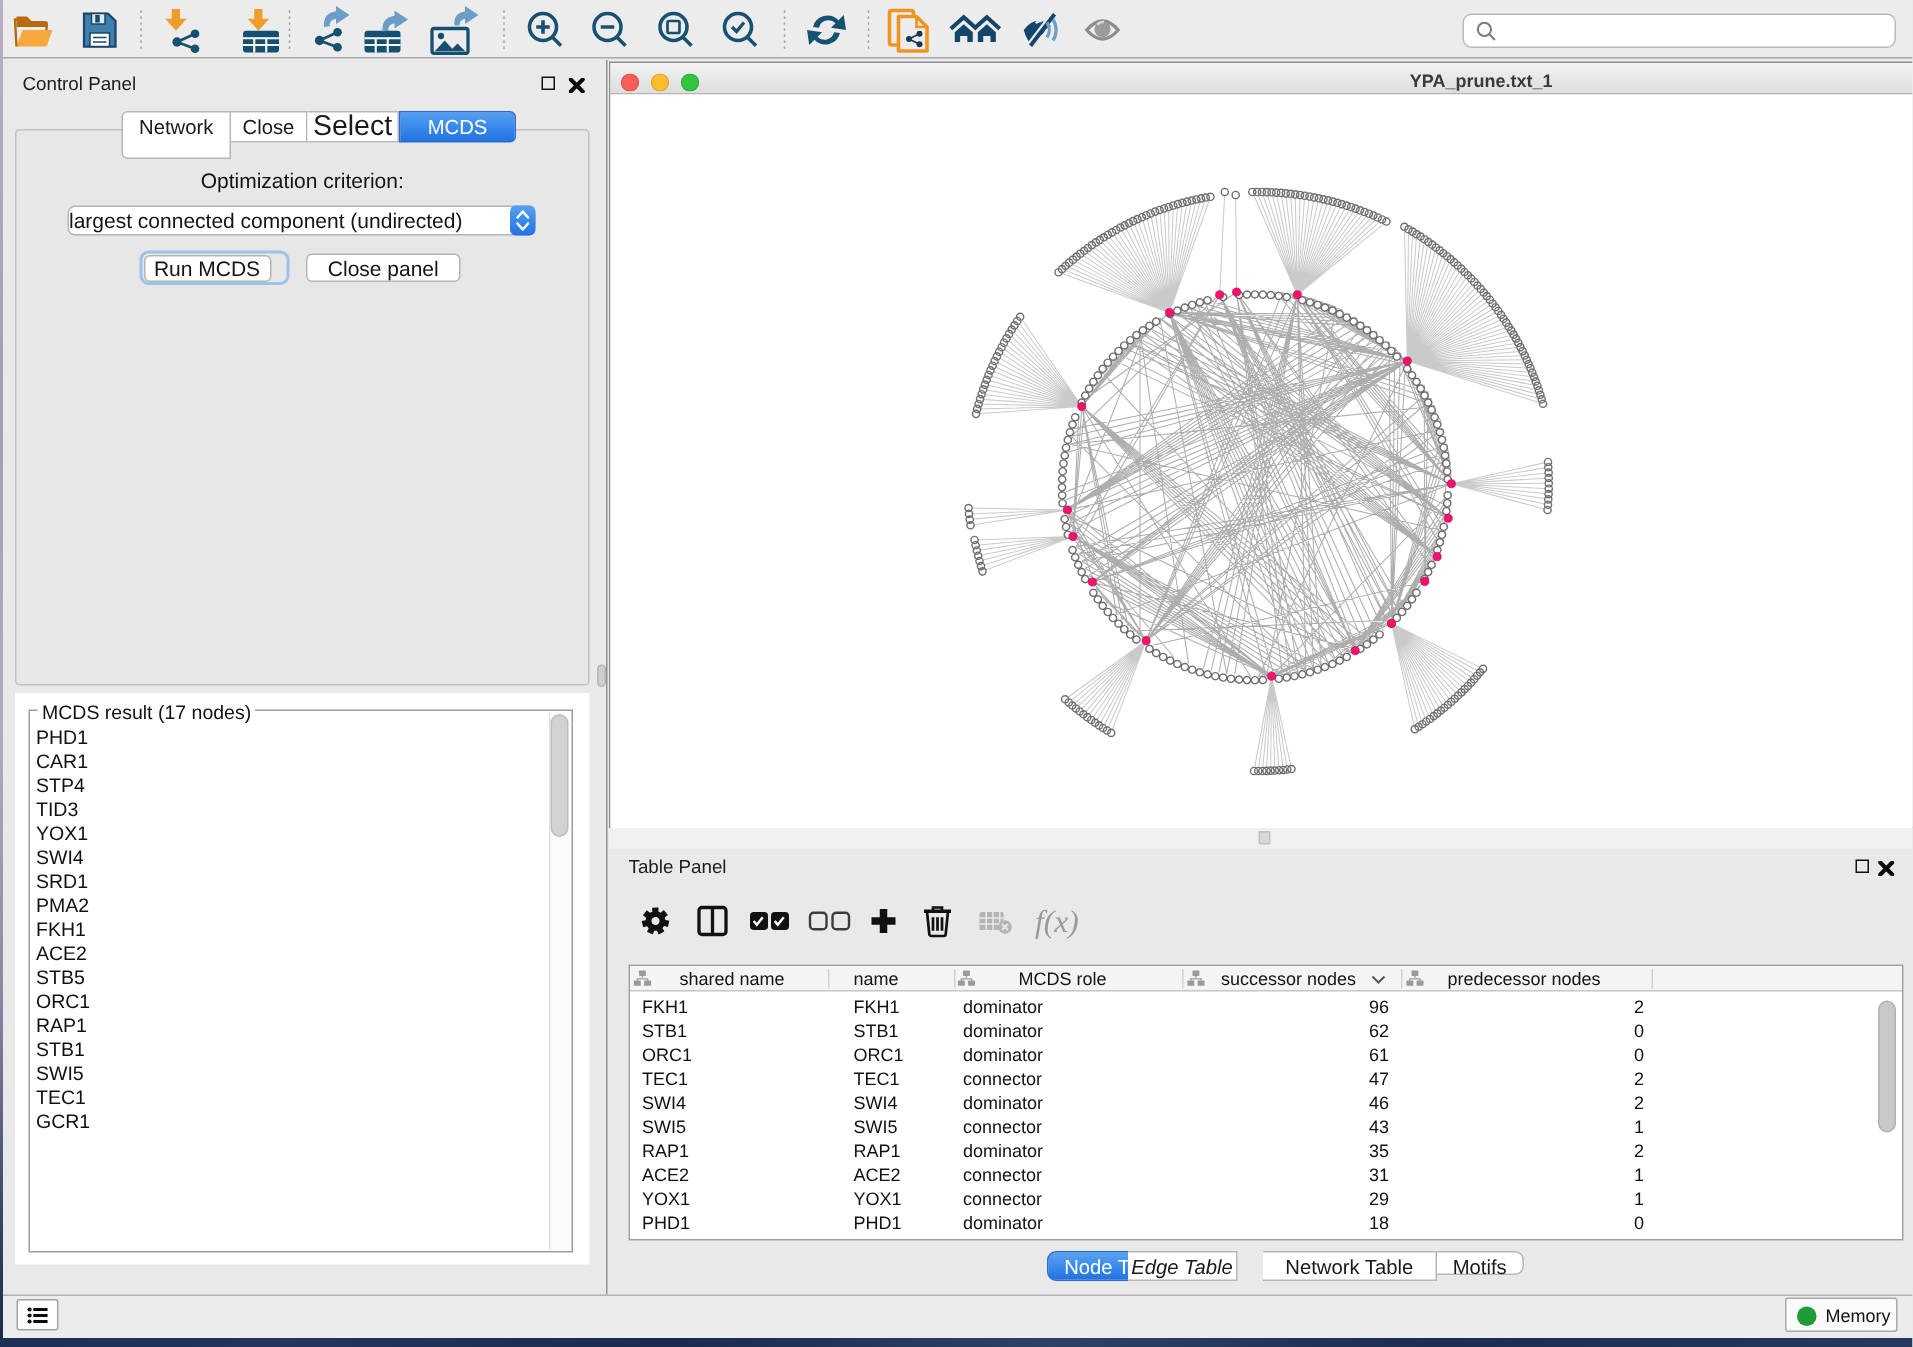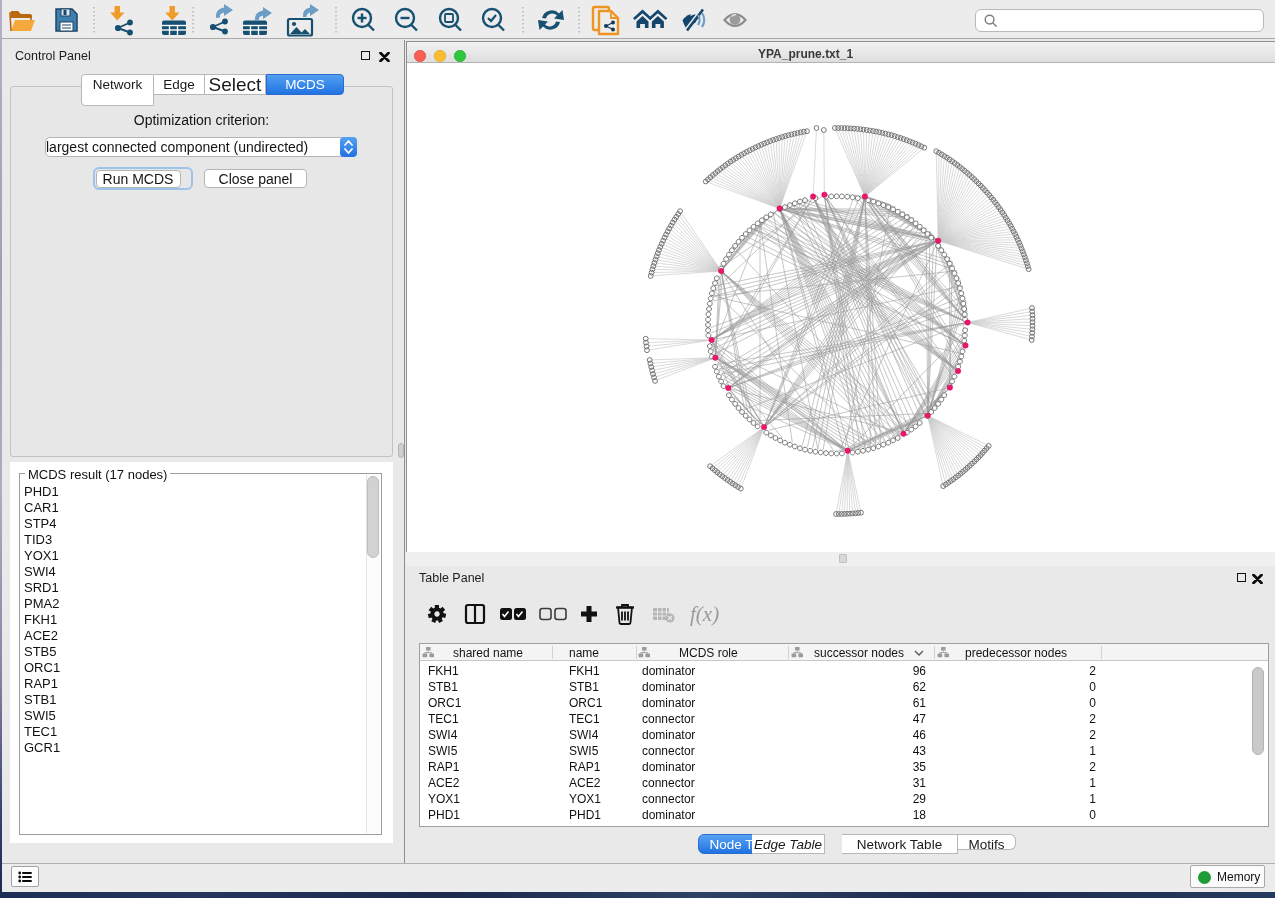--- a/index.html
+++ b/index.html
@@ -161,21 +161,21 @@
 <div class="abs" style="left:2px;top:40px;width:403px;height:823px;background:#e9e9e9;border-right:1px solid #8f8f8f;"></div>
 <div class="abs" style="left:15px;top:49px;font-size:12.5px;color:#1c1c1c;">Control Panel</div>
 <div class="abs" style="left:361px;top:51px;width:9px;height:9px;border:1.6px solid #111;"></div>
 <svg class="abs" style="left:379px;top:52px;" width="11" height="10" viewBox="0 0 11 10">
     <path d="M1.5 1 L9.5 9 M9.5 1 L1.5 9" stroke="#0a0a0a" stroke-width="2.7" stroke-linecap="round"></path>
   </svg>
 
 <div class="abs" style="left:10px;top:86px;width:383px;height:371px;background:#e7e7e7;border:1px solid #c2c2c2;border-radius:3px;"></div>
 
 <div class="abs" style="left:81px;top:74px;width:73px;height:32px;background:#fff;border:1px solid #b7b7b7;border-radius:4px 0 0 4px;font-size:13.5px;color:#1a1a1a;text-align:center;line-height:20px;">Network</div>
-<div class="abs" style="left:154px;top:74px;width:51px;height:21px;background:#fff;border:1px solid #b7b7b7;border-left:none;font-size:13.5px;color:#1a1a1a;text-align:center;line-height:20px;">Edge</div>
+<div class="abs" style="left:154px;top:74px;width:51px;height:21px;background:#fff;border:1px solid #b7b7b7;border-left:none;font-size:13.5px;color:#1a1a1a;text-align:center;line-height:20px;">Close</div>
 <div class="abs" style="left:205px;top:74px;width:61px;height:21px;background:#fff;border:1px solid #b7b7b7;border-left:none;font-size:19px;color:#1a1a1a;text-align:center;line-height:20px;">Select</div>
 <div class="abs" style="left:266px;top:74px;width:78px;height:21px;background:linear-gradient(180deg,#53a0f2,#2173e2);border:1px solid #2a6cd0;border-radius:0 4px 4px 0;font-size:13.5px;color:#fff;text-align:center;line-height:20px;">MCDS</div>
 
 <div class="abs" style="left:10px;top:112px;width:383px;text-align:center;font-size:14px;color:#141414;">Optimization criterion:</div>
 <div class="abs" style="left:45px;top:137px;width:312px;height:20px;background:#fff;border:1px solid #b5b5b5;border-radius:5px;font-size:14px;color:#141414;line-height:19px;">largest connected component (undirected)</div>
 <div class="abs" style="left:340px;top:137px;width:17px;height:20px;background:linear-gradient(180deg,#55a1f3,#2172e2);border-radius:4px;">
   <svg width="17" height="20" viewBox="0 0 17 20">
       <path d="M5 8 l3.5 -4 l3.5 4 M5 12 l3.5 4 l3.5 -4" fill="none" stroke="#fff" stroke-width="1.7" stroke-linejoin="round" stroke-linecap="round"></path>
     </svg>
 </div>
@@ -192,21 +192,21 @@
 
 <div class="abs" style="left:398px;top:443px;width:6px;height:15px;background:#cfcfcf;border:1px solid #b5b5b5;border-radius:3px;"></div>
 
 <div class="abs" style="left:406px;top:41px;width:869px;height:511px;background:#fff;border:1px solid #8f8f8f;border-right:none;"></div>
 <div class="abs" style="left:407px;top:42px;width:868px;height:21px;background:linear-gradient(180deg,#f2f2f2,#dedede);border-bottom:1px solid #b3b3b3;"></div>
 <div class="abs" style="left:414px;top:48px;"><svg width="56" height="12" viewBox="0 0 56 12">
 <circle cx="6" cy="6" r="5.7" fill="#f75f58" stroke="#df4840" stroke-width="0.7"></circle>
 <circle cx="26" cy="6" r="5.7" fill="#fbbd2f" stroke="#dfa023" stroke-width="0.7"></circle>
 <circle cx="46" cy="6" r="5.7" fill="#30c740" stroke="#27a532" stroke-width="0.7"></circle>
 </svg></div>
-<div class="abs" style="left:758px;top:47px;width:300px;text-align:left;font-size:12px;font-weight:bold;color:#3a3a3a;">YPA_prune.txt_1</div>
+<div class="abs" style="left:735px;top:47px;width:300px;text-align:right;font-size:12px;font-weight:bold;color:#3a3a3a;">YPA_prune.txt_1</div>
 
 <div class="abs" style="left:407px;top:63px;width:868px;height:489px;background:#fff;overflow:hidden;">
 <svg width="868" height="489" viewBox="407 63 868 489">
 <path stroke="#cacaca" stroke-width="0.7" fill="none" d="M779.6 208.4L807.0 131.2M779.6 208.4L803.8 131.7M779.6 208.4L800.7 132.3M779.6 208.4L797.6 133.0M779.6 208.4L794.5 133.7M779.6 208.4L791.4 134.4M779.6 208.4L788.3 135.2M779.6 208.4L785.2 136.1M779.6 208.4L782.2 137.0M779.6 208.4L779.1 138.0M779.6 208.4L776.1 139.0M779.6 208.4L773.1 140.0M779.6 208.4L770.1 141.1M779.6 208.4L767.1 142.3M779.6 208.4L764.2 143.5M779.6 208.4L761.3 144.8M779.6 208.4L758.3 146.1M779.6 208.4L755.5 147.4M779.6 208.4L752.6 148.8M779.6 208.4L749.7 150.3M779.6 208.4L746.9 151.7M779.6 208.4L744.1 153.3M779.6 208.4L741.4 154.9M779.6 208.4L738.6 156.5M779.6 208.4L735.9 158.2M779.6 208.4L733.2 159.9M779.6 208.4L730.6 161.6M779.6 208.4L727.9 163.4M779.6 208.4L725.3 165.3M779.6 208.4L722.8 167.2M779.6 208.4L720.2 169.1M779.6 208.4L717.7 171.1M779.6 208.4L715.3 173.1M779.6 208.4L712.8 175.1M779.6 208.4L710.4 177.2M779.6 208.4L708.0 179.4M779.6 208.4L705.7 181.5M813.1 196.5L816.5 128.0M824.4 194.7L823.8 130.0M864.9 196.5L924.3 147.7M864.9 196.5L921.4 146.3M864.9 196.5L918.5 145.0M864.9 196.5L915.6 143.7M864.9 196.5L912.6 142.5M864.9 196.5L909.7 141.3M864.9 196.5L906.7 140.2M864.9 196.5L903.7 139.1M864.9 196.5L900.7 138.0M864.9 196.5L897.7 137.1M864.9 196.5L894.6 136.1M864.9 196.5L891.6 135.2M864.9 196.5L888.5 134.4M864.9 196.5L885.4 133.6M864.9 196.5L882.3 132.9M864.9 196.5L879.2 132.2M864.9 196.5L876.1 131.6M864.9 196.5L873.0 131.0M864.9 196.5L869.8 130.5M864.9 196.5L866.7 130.0M864.9 196.5L863.5 129.6M864.9 196.5L860.4 129.2M864.9 196.5L857.2 128.9M864.9 196.5L854.0 128.6M864.9 196.5L850.8 128.4M864.9 196.5L847.7 128.2M864.9 196.5L844.5 128.1M864.9 196.5L841.3 128.0M864.9 196.5L838.1 128.0M864.9 196.5L834.9 128.0M938.2 240.7L1028.7 269.2M938.2 240.7L1027.8 266.2M938.2 240.7L1026.9 263.2M938.2 240.7L1025.9 260.2M938.2 240.7L1024.9 257.2M938.2 240.7L1023.8 254.3M938.2 240.7L1022.7 251.3M938.2 240.7L1021.5 248.4M938.2 240.7L1020.3 245.5M938.2 240.7L1019.1 242.7M938.2 240.7L1017.8 239.8M938.2 240.7L1016.5 237.0M938.2 240.7L1015.1 234.1M938.2 240.7L1013.6 231.4M938.2 240.7L1012.2 228.6M938.2 240.7L1010.7 225.8M938.2 240.7L1009.1 223.1M938.2 240.7L1007.5 220.4M938.2 240.7L1005.8 217.8M938.2 240.7L1004.2 215.1M938.2 240.7L1002.4 212.5M938.2 240.7L1000.7 209.9M938.2 240.7L998.8 207.3M938.2 240.7L997.0 204.8M938.2 240.7L995.1 202.3M938.2 240.7L993.2 199.8M938.2 240.7L991.2 197.4M938.2 240.7L989.2 195.0M938.2 240.7L987.1 192.6M938.2 240.7L985.0 190.3M938.2 240.7L982.9 188.0M938.2 240.7L980.8 185.7M938.2 240.7L978.6 183.5M938.2 240.7L976.3 181.3M938.2 240.7L974.1 179.1M938.2 240.7L971.8 177.0M938.2 240.7L969.4 174.9M938.2 240.7L967.1 172.8M938.2 240.7L964.7 170.8M938.2 240.7L962.2 168.8M938.2 240.7L959.8 166.9M938.2 240.7L957.3 165.0M938.2 240.7L954.8 163.1M938.2 240.7L952.2 161.3M938.2 240.7L949.6 159.5M938.2 240.7L947.0 157.7M938.2 240.7L944.4 156.1M938.2 240.7L941.7 154.4M938.2 240.7L939.0 152.8M938.2 240.7L936.3 151.2M967.6 322.5L1031.7 340.0M967.6 322.5L1032.0 336.5M967.6 322.5L1032.2 332.9M967.6 322.5L1032.4 329.4M967.6 322.5L1032.5 325.8M967.6 322.5L1032.5 322.2M967.6 322.5L1032.5 318.7M967.6 322.5L1032.4 315.1M967.6 322.5L1032.2 311.5M967.6 322.5L1032.0 308.0M927.7 415.6L943.2 486.1M927.7 415.6L945.8 484.5M927.7 415.6L948.3 482.8M927.7 415.6L950.8 481.0M927.7 415.6L953.3 479.3M927.7 415.6L955.8 477.4M927.7 415.6L958.2 475.6M927.7 415.6L960.6 473.7M927.7 415.6L962.9 471.8M927.7 415.6L965.3 469.8M927.7 415.6L967.5 467.8M927.7 415.6L969.8 465.8M927.7 415.6L972.0 463.7M927.7 415.6L974.3 461.6M927.7 415.6L976.4 459.4M927.7 415.6L978.6 457.3M927.7 415.6L980.7 455.1M927.7 415.6L982.7 452.8M927.7 415.6L984.7 450.5M927.7 415.6L986.7 448.2M927.7 415.6L988.7 445.9M847.7 450.8L836.0 514.0M847.7 450.8L838.8 514.0M847.7 450.8L841.6 514.0M847.7 450.8L844.3 513.9M847.7 450.8L847.1 513.8M847.7 450.8L849.9 513.7M847.7 450.8L852.7 513.5M847.7 450.8L855.5 513.3M847.7 450.8L858.2 513.0M847.7 450.8L861.0 512.7M764.1 427.1L710.1 466.2M764.1 427.1L712.5 468.3M764.1 427.1L714.9 470.3M764.1 427.1L717.3 472.3M764.1 427.1L719.8 474.3M764.1 427.1L722.3 476.2M764.1 427.1L724.9 478.1M764.1 427.1L727.5 480.0M764.1 427.1L730.1 481.8M764.1 427.1L732.7 483.6M764.1 427.1L735.3 485.3M764.1 427.1L738.0 487.0M764.1 427.1L740.8 488.6M711.6 340.0L645.7 338.7M711.6 340.0L646.0 342.6M711.6 340.0L646.5 346.4M711.6 340.0L647.0 350.2M715.3 357.7L649.7 360.0M715.3 357.7L650.4 363.5M715.3 357.7L651.2 367.0M715.3 357.7L652.1 370.5M715.3 357.7L653.0 374.0M715.3 357.7L654.0 377.4M715.3 357.7L655.0 380.9M721.2 271.0L680.1 211.2M721.2 271.0L678.2 214.0M721.2 271.0L676.3 216.9M721.2 271.0L674.5 219.7M721.2 271.0L672.7 222.6M721.2 271.0L671.0 225.6M721.2 271.0L669.3 228.5M721.2 271.0L667.7 231.5M721.2 271.0L666.1 234.5M721.2 271.0L664.6 237.6M721.2 271.0L663.1 240.7M721.2 271.0L661.7 243.8M721.2 271.0L660.3 246.9M721.2 271.0L659.0 250.0M721.2 271.0L657.8 253.2M721.2 271.0L656.6 256.4M721.2 271.0L655.5 259.6M721.2 271.0L654.4 262.8M721.2 271.0L653.4 266.1M721.2 271.0L652.4 269.3M721.2 271.0L651.5 272.6M721.2 271.0L650.7 275.9"></path>
       <path stroke="#9a9a9a" stroke-opacity="0.8" stroke-width="0.7" fill="none" d="M779.6 208.4L956.8 270.8M779.6 208.4L954.5 266.0M779.6 208.4L952.1 261.3M779.6 208.4L940.5 243.5M779.6 208.4L937.1 239.4M779.6 208.4L933.6 235.4M779.6 208.4L913.7 217.8M779.6 208.4L909.3 214.8M779.6 208.4L904.8 212.0M779.6 208.4L900.2 209.4M779.6 208.4L734.3 247.8M779.6 208.4L731.3 252.2M779.6 208.4L844.3 451.0M779.6 208.4L849.6 450.7M779.6 208.4L865.4 448.4M779.6 208.4L870.6 447.2M779.6 208.4L875.7 445.8M779.6 208.4L880.8 444.1M779.6 208.4L885.7 442.3M779.6 208.4L890.7 440.3M779.6 208.4L895.5 438.0M779.6 208.4L900.2 435.6M779.6 208.4L904.8 433.0M813.1 196.5L715.7 359.2M813.1 196.5L717.4 364.3M813.1 196.5L904.8 433.0M813.1 196.5L909.3 430.2M813.1 196.5L913.7 427.2M813.1 196.5L918.0 424.0M813.1 196.5L926.1 417.1M813.1 196.5L929.9 413.4M813.1 196.5L933.6 409.6M813.1 196.5L937.1 405.6M824.4 194.7L723.5 266.0M824.4 194.7L854.9 450.1M824.4 194.7L860.2 449.3M824.4 194.7L865.4 448.4M824.4 194.7L922.1 420.6M824.4 194.7L926.1 417.1M824.4 194.7L929.9 413.4M824.4 194.7L933.6 409.6M824.4 194.7L954.5 379.0M824.4 194.7L956.8 374.2M864.9 196.5L967.6 322.5M864.9 196.5L967.5 317.2M864.9 196.5L967.2 311.9M864.9 196.5L937.1 239.4M864.9 196.5L933.6 235.4M864.9 196.5L895.5 207.0M864.9 196.5L890.7 204.7M864.9 196.5L802.3 445.8M864.9 196.5L807.4 447.2M864.9 196.5L812.6 448.4M864.9 196.5L817.8 449.3M864.9 196.5L823.1 450.1M864.9 196.5L870.6 447.2M864.9 196.5L875.7 445.8M864.9 196.5L880.8 444.1M864.9 196.5L960.6 364.3M864.9 196.5L962.3 359.2M864.9 196.5L963.7 354.1M938.2 240.7L967.6 322.5M938.2 240.7L967.5 317.2M938.2 240.7L967.2 311.9M938.2 240.7L966.6 306.6M938.2 240.7L965.8 301.3M938.2 240.7L885.7 202.7M938.2 240.7L880.8 200.9M938.2 240.7L875.7 199.2M938.2 240.7L870.6 197.8M938.2 240.7L865.4 196.6M938.2 240.7L860.2 195.7M938.2 240.7L854.9 194.9M938.2 240.7L802.3 199.2M938.2 240.7L797.2 200.9M938.2 240.7L792.3 202.7M938.2 240.7L787.3 204.7M938.2 240.7L782.5 207.0M938.2 240.7L777.8 209.4M938.2 240.7L715.7 285.8M938.2 240.7L714.3 290.9M938.2 240.7L713.1 296.1M938.2 240.7L712.2 301.3M938.2 240.7L710.5 327.8M938.2 240.7L710.8 333.1M938.2 240.7L711.4 338.4M938.2 240.7L712.2 343.7M938.2 240.7L713.1 348.9M938.2 240.7L714.3 354.1M938.2 240.7L719.2 369.2M938.2 240.7L721.2 374.2M938.2 240.7L723.5 379.0M938.2 240.7L725.9 383.7M938.2 240.7L728.5 388.3M938.2 240.7L839.0 451.1M967.6 322.5L933.6 235.4M967.6 322.5L929.9 231.6M967.6 322.5L870.6 197.8M967.6 322.5L865.4 196.6M967.6 322.5L860.2 195.7M967.6 322.5L854.9 194.9M967.6 322.5L849.6 194.3M967.6 322.5L764.3 217.8M967.6 322.5L760.0 221.0M967.6 322.5L755.9 224.4M967.6 322.5L751.9 227.9M967.6 322.5L748.1 231.6M967.6 322.5L717.4 364.3M967.6 322.5L719.2 369.2M967.6 322.5L721.2 374.2M967.6 322.5L744.4 409.6M965.5 345.5L797.2 200.9M965.5 345.5L792.3 202.7M965.5 345.5L787.3 204.7M965.5 345.5L782.5 207.0M965.5 345.5L777.8 209.4M965.5 345.5L773.2 212.0M965.5 345.5L744.4 235.4M965.5 345.5L740.9 239.4M958.1 371.1L787.3 204.7M958.1 371.1L777.8 209.4M958.1 371.1L773.2 212.0M958.1 371.1L768.7 214.8M958.1 371.1L764.3 217.8M958.1 371.1L760.0 221.0M958.1 371.1L755.9 224.4M958.1 371.1L751.9 227.9M949.9 387.6L952.1 261.3M949.9 387.6L949.5 256.7M949.9 387.6L768.7 430.2M949.9 387.6L885.7 442.3M949.9 387.6L890.7 440.3M949.9 387.6L895.5 438.0M949.9 387.6L900.2 435.6M949.9 387.6L904.8 433.0M927.7 415.6L965.8 301.3M927.7 415.6L964.9 296.1M927.7 415.6L963.7 290.9M927.7 415.6L962.3 285.8M927.7 415.6L937.1 239.4M927.7 415.6L933.6 235.4M927.7 415.6L929.9 231.6M927.7 415.6L926.1 227.9M927.7 415.6L839.0 451.1M927.7 415.6L844.3 451.0M927.7 415.6L849.6 450.7M927.7 415.6L854.9 450.1M927.7 415.6L958.8 369.2M927.7 415.6L960.6 364.3M927.7 415.6L962.3 359.2M927.7 415.6L963.7 354.1M927.7 415.6L964.9 348.9M927.7 415.6L965.8 343.7M903.5 433.8L802.3 199.2M903.5 433.8L797.2 200.9M903.5 433.8L792.3 202.7M903.5 433.8L963.7 354.1M903.5 433.8L964.9 348.9M903.5 433.8L965.8 343.7M903.5 433.8L966.6 338.4M903.5 433.8L967.2 333.1M903.5 433.8L967.5 327.8M847.7 450.8L711.4 338.4M847.7 450.8L712.2 343.7M847.7 450.8L713.1 348.9M847.7 450.8L717.4 364.3M847.7 450.8L719.2 369.2M847.7 450.8L721.2 374.2M847.7 450.8L723.5 379.0M847.7 450.8L725.9 383.7M847.7 450.8L728.5 388.3M847.7 450.8L737.5 401.5M847.7 450.8L929.9 413.4M847.7 450.8L933.6 409.6M847.7 450.8L937.1 405.6M847.7 450.8L967.5 327.8M764.1 427.1L962.3 285.8M764.1 427.1L960.6 280.7M764.1 427.1L954.5 266.0M764.1 427.1L952.1 261.3M764.1 427.1L929.9 231.6M764.1 427.1L926.1 227.9M764.1 427.1L922.1 224.4M764.1 427.1L918.0 221.0M764.1 427.1L913.7 217.8M764.1 427.1L909.3 214.8M764.1 427.1L865.4 196.6M764.1 427.1L860.2 195.7M764.1 427.1L854.9 194.9M764.1 427.1L711.4 338.4M764.1 427.1L712.2 343.7M764.1 427.1L713.1 348.9M764.1 427.1L731.3 392.8M764.1 427.1L734.3 397.2M728.3 388.0L966.6 306.6M728.3 388.0L965.8 301.3M728.3 388.0L964.9 296.1M728.3 388.0L933.6 235.4M728.3 388.0L929.9 231.6M728.3 388.0L926.1 227.9M728.3 388.0L755.9 420.6M728.3 388.0L760.0 424.0M715.3 357.7L723.5 266.0M715.3 357.7L721.2 270.8M715.3 357.7L719.2 275.8M715.3 357.7L854.9 450.1M715.3 357.7L860.2 449.3M715.3 357.7L865.4 448.4M715.3 357.7L870.6 447.2M715.3 357.7L875.7 445.8M715.3 357.7L880.8 444.1M711.6 340.0L962.3 285.8M711.6 340.0L922.1 224.4M711.6 340.0L918.0 221.0M711.6 340.0L913.7 217.8M711.6 340.0L909.3 214.8M711.6 340.0L904.8 212.0M711.6 340.0L900.2 209.4M711.6 340.0L895.5 207.0M721.2 271.0L773.2 212.0M721.2 271.0L768.7 214.8M721.2 271.0L764.3 217.8M721.2 271.0L760.0 221.0M721.2 271.0L755.9 224.4M721.2 271.0L744.4 409.6M721.2 271.0L748.1 413.4M721.2 271.0L751.9 417.1M721.2 271.0L833.7 451.0M721.2 271.0L885.7 442.3M721.2 271.0L890.7 440.3M721.2 271.0L895.5 438.0M721.2 271.0L900.2 435.6M721.2 271.0L904.8 433.0M721.2 271.0L909.3 430.2M721.2 271.0L913.7 427.2M904.8 433.0L734.3 247.8M715.7 359.2L782.5 438.0M725.9 261.3L777.8 209.4M817.8 449.3L773.2 212.0M760.0 221.0L760.0 424.0M751.9 227.9L966.6 338.4M713.1 348.9L764.3 217.8M904.8 433.0L728.5 388.3M714.3 290.9L812.6 196.6M890.7 204.7L844.3 451.0M870.6 447.2L714.3 290.9M760.0 221.0L792.3 442.3M755.9 420.6L929.9 413.4M900.2 435.6L712.2 343.7M844.3 451.0L714.3 354.1M929.9 231.6L960.6 280.7M713.1 296.1L956.8 270.8M713.1 296.1L963.7 354.1M731.3 392.8L711.4 338.4M960.6 364.3L965.8 301.3"></path>
       <path fill="#ffffff" stroke="#6f6f6f" stroke-width="0.95" d="M804.6 131.2a2.4 2.4 0 1 0 4.8 0a2.4 2.4 0 1 0 -4.8 0M801.4 131.7a2.4 2.4 0 1 0 4.8 0a2.4 2.4 0 1 0 -4.8 0M798.3 132.3a2.4 2.4 0 1 0 4.8 0a2.4 2.4 0 1 0 -4.8 0M795.2 133.0a2.4 2.4 0 1 0 4.8 0a2.4 2.4 0 1 0 -4.8 0M792.1 133.7a2.4 2.4 0 1 0 4.8 0a2.4 2.4 0 1 0 -4.8 0M789.0 134.4a2.4 2.4 0 1 0 4.8 0a2.4 2.4 0 1 0 -4.8 0M785.9 135.2a2.4 2.4 0 1 0 4.8 0a2.4 2.4 0 1 0 -4.8 0M782.8 136.1a2.4 2.4 0 1 0 4.8 0a2.4 2.4 0 1 0 -4.8 0M779.8 137.0a2.4 2.4 0 1 0 4.8 0a2.4 2.4 0 1 0 -4.8 0M776.7 138.0a2.4 2.4 0 1 0 4.8 0a2.4 2.4 0 1 0 -4.8 0M773.7 139.0a2.4 2.4 0 1 0 4.8 0a2.4 2.4 0 1 0 -4.8 0M770.7 140.0a2.4 2.4 0 1 0 4.8 0a2.4 2.4 0 1 0 -4.8 0M767.7 141.1a2.4 2.4 0 1 0 4.8 0a2.4 2.4 0 1 0 -4.8 0M764.7 142.3a2.4 2.4 0 1 0 4.8 0a2.4 2.4 0 1 0 -4.8 0M761.8 143.5a2.4 2.4 0 1 0 4.8 0a2.4 2.4 0 1 0 -4.8 0M758.9 144.8a2.4 2.4 0 1 0 4.8 0a2.4 2.4 0 1 0 -4.8 0M755.9 146.1a2.4 2.4 0 1 0 4.8 0a2.4 2.4 0 1 0 -4.8 0M753.1 147.4a2.4 2.4 0 1 0 4.8 0a2.4 2.4 0 1 0 -4.8 0M750.2 148.8a2.4 2.4 0 1 0 4.8 0a2.4 2.4 0 1 0 -4.8 0M747.3 150.3a2.4 2.4 0 1 0 4.8 0a2.4 2.4 0 1 0 -4.8 0M744.5 151.7a2.4 2.4 0 1 0 4.8 0a2.4 2.4 0 1 0 -4.8 0M741.7 153.3a2.4 2.4 0 1 0 4.8 0a2.4 2.4 0 1 0 -4.8 0M739.0 154.9a2.4 2.4 0 1 0 4.8 0a2.4 2.4 0 1 0 -4.8 0M736.2 156.5a2.4 2.4 0 1 0 4.8 0a2.4 2.4 0 1 0 -4.8 0M733.5 158.2a2.4 2.4 0 1 0 4.8 0a2.4 2.4 0 1 0 -4.8 0M730.8 159.9a2.4 2.4 0 1 0 4.8 0a2.4 2.4 0 1 0 -4.8 0M728.2 161.6a2.4 2.4 0 1 0 4.8 0a2.4 2.4 0 1 0 -4.8 0M725.5 163.4a2.4 2.4 0 1 0 4.8 0a2.4 2.4 0 1 0 -4.8 0M722.9 165.3a2.4 2.4 0 1 0 4.8 0a2.4 2.4 0 1 0 -4.8 0M720.4 167.2a2.4 2.4 0 1 0 4.8 0a2.4 2.4 0 1 0 -4.8 0M717.8 169.1a2.4 2.4 0 1 0 4.8 0a2.4 2.4 0 1 0 -4.8 0M715.3 171.1a2.4 2.4 0 1 0 4.8 0a2.4 2.4 0 1 0 -4.8 0M712.9 173.1a2.4 2.4 0 1 0 4.8 0a2.4 2.4 0 1 0 -4.8 0M710.4 175.1a2.4 2.4 0 1 0 4.8 0a2.4 2.4 0 1 0 -4.8 0M708.0 177.2a2.4 2.4 0 1 0 4.8 0a2.4 2.4 0 1 0 -4.8 0M705.6 179.4a2.4 2.4 0 1 0 4.8 0a2.4 2.4 0 1 0 -4.8 0M703.3 181.5a2.4 2.4 0 1 0 4.8 0a2.4 2.4 0 1 0 -4.8 0M814.1 128.0a2.4 2.4 0 1 0 4.8 0a2.4 2.4 0 1 0 -4.8 0M821.4 130.0a2.4 2.4 0 1 0 4.8 0a2.4 2.4 0 1 0 -4.8 0M921.9 147.7a2.4 2.4 0 1 0 4.8 0a2.4 2.4 0 1 0 -4.8 0M919.0 146.3a2.4 2.4 0 1 0 4.8 0a2.4 2.4 0 1 0 -4.8 0M916.1 145.0a2.4 2.4 0 1 0 4.8 0a2.4 2.4 0 1 0 -4.8 0M913.2 143.7a2.4 2.4 0 1 0 4.8 0a2.4 2.4 0 1 0 -4.8 0M910.2 142.5a2.4 2.4 0 1 0 4.8 0a2.4 2.4 0 1 0 -4.8 0M907.3 141.3a2.4 2.4 0 1 0 4.8 0a2.4 2.4 0 1 0 -4.8 0M904.3 140.2a2.4 2.4 0 1 0 4.8 0a2.4 2.4 0 1 0 -4.8 0M901.3 139.1a2.4 2.4 0 1 0 4.8 0a2.4 2.4 0 1 0 -4.8 0M898.3 138.0a2.4 2.4 0 1 0 4.8 0a2.4 2.4 0 1 0 -4.8 0M895.3 137.1a2.4 2.4 0 1 0 4.8 0a2.4 2.4 0 1 0 -4.8 0M892.2 136.1a2.4 2.4 0 1 0 4.8 0a2.4 2.4 0 1 0 -4.8 0M889.2 135.2a2.4 2.4 0 1 0 4.8 0a2.4 2.4 0 1 0 -4.8 0M886.1 134.4a2.4 2.4 0 1 0 4.8 0a2.4 2.4 0 1 0 -4.8 0M883.0 133.6a2.4 2.4 0 1 0 4.8 0a2.4 2.4 0 1 0 -4.8 0M879.9 132.9a2.4 2.4 0 1 0 4.8 0a2.4 2.4 0 1 0 -4.8 0M876.8 132.2a2.4 2.4 0 1 0 4.8 0a2.4 2.4 0 1 0 -4.8 0M873.7 131.6a2.4 2.4 0 1 0 4.8 0a2.4 2.4 0 1 0 -4.8 0M870.6 131.0a2.4 2.4 0 1 0 4.8 0a2.4 2.4 0 1 0 -4.8 0M867.4 130.5a2.4 2.4 0 1 0 4.8 0a2.4 2.4 0 1 0 -4.8 0M864.3 130.0a2.4 2.4 0 1 0 4.8 0a2.4 2.4 0 1 0 -4.8 0M861.1 129.6a2.4 2.4 0 1 0 4.8 0a2.4 2.4 0 1 0 -4.8 0M858.0 129.2a2.4 2.4 0 1 0 4.8 0a2.4 2.4 0 1 0 -4.8 0M854.8 128.9a2.4 2.4 0 1 0 4.8 0a2.4 2.4 0 1 0 -4.8 0M851.6 128.6a2.4 2.4 0 1 0 4.8 0a2.4 2.4 0 1 0 -4.8 0M848.4 128.4a2.4 2.4 0 1 0 4.8 0a2.4 2.4 0 1 0 -4.8 0M845.3 128.2a2.4 2.4 0 1 0 4.8 0a2.4 2.4 0 1 0 -4.8 0M842.1 128.1a2.4 2.4 0 1 0 4.8 0a2.4 2.4 0 1 0 -4.8 0M838.9 128.0a2.4 2.4 0 1 0 4.8 0a2.4 2.4 0 1 0 -4.8 0M835.7 128.0a2.4 2.4 0 1 0 4.8 0a2.4 2.4 0 1 0 -4.8 0M832.5 128.0a2.4 2.4 0 1 0 4.8 0a2.4 2.4 0 1 0 -4.8 0M1026.3 269.2a2.4 2.4 0 1 0 4.8 0a2.4 2.4 0 1 0 -4.8 0M1025.4 266.2a2.4 2.4 0 1 0 4.8 0a2.4 2.4 0 1 0 -4.8 0M1024.5 263.2a2.4 2.4 0 1 0 4.8 0a2.4 2.4 0 1 0 -4.8 0M1023.5 260.2a2.4 2.4 0 1 0 4.8 0a2.4 2.4 0 1 0 -4.8 0M1022.5 257.2a2.4 2.4 0 1 0 4.8 0a2.4 2.4 0 1 0 -4.8 0M1021.4 254.3a2.4 2.4 0 1 0 4.8 0a2.4 2.4 0 1 0 -4.8 0M1020.3 251.3a2.4 2.4 0 1 0 4.8 0a2.4 2.4 0 1 0 -4.8 0M1019.1 248.4a2.4 2.4 0 1 0 4.8 0a2.4 2.4 0 1 0 -4.8 0M1017.9 245.5a2.4 2.4 0 1 0 4.8 0a2.4 2.4 0 1 0 -4.8 0M1016.7 242.7a2.4 2.4 0 1 0 4.8 0a2.4 2.4 0 1 0 -4.8 0M1015.4 239.8a2.4 2.4 0 1 0 4.8 0a2.4 2.4 0 1 0 -4.8 0M1014.1 237.0a2.4 2.4 0 1 0 4.8 0a2.4 2.4 0 1 0 -4.8 0M1012.7 234.1a2.4 2.4 0 1 0 4.8 0a2.4 2.4 0 1 0 -4.8 0M1011.2 231.4a2.4 2.4 0 1 0 4.8 0a2.4 2.4 0 1 0 -4.8 0M1009.8 228.6a2.4 2.4 0 1 0 4.8 0a2.4 2.4 0 1 0 -4.8 0M1008.3 225.8a2.4 2.4 0 1 0 4.8 0a2.4 2.4 0 1 0 -4.8 0M1006.7 223.1a2.4 2.4 0 1 0 4.8 0a2.4 2.4 0 1 0 -4.8 0M1005.1 220.4a2.4 2.4 0 1 0 4.8 0a2.4 2.4 0 1 0 -4.8 0M1003.4 217.8a2.4 2.4 0 1 0 4.8 0a2.4 2.4 0 1 0 -4.8 0M1001.8 215.1a2.4 2.4 0 1 0 4.8 0a2.4 2.4 0 1 0 -4.8 0M1000.0 212.5a2.4 2.4 0 1 0 4.8 0a2.4 2.4 0 1 0 -4.8 0M998.3 209.9a2.4 2.4 0 1 0 4.8 0a2.4 2.4 0 1 0 -4.8 0M996.4 207.3a2.4 2.4 0 1 0 4.8 0a2.4 2.4 0 1 0 -4.8 0M994.6 204.8a2.4 2.4 0 1 0 4.8 0a2.4 2.4 0 1 0 -4.8 0M992.7 202.3a2.4 2.4 0 1 0 4.8 0a2.4 2.4 0 1 0 -4.8 0M990.8 199.8a2.4 2.4 0 1 0 4.8 0a2.4 2.4 0 1 0 -4.8 0M988.8 197.4a2.4 2.4 0 1 0 4.8 0a2.4 2.4 0 1 0 -4.8 0M986.8 195.0a2.4 2.4 0 1 0 4.8 0a2.4 2.4 0 1 0 -4.8 0M984.7 192.6a2.4 2.4 0 1 0 4.8 0a2.4 2.4 0 1 0 -4.8 0M982.6 190.3a2.4 2.4 0 1 0 4.8 0a2.4 2.4 0 1 0 -4.8 0M980.5 188.0a2.4 2.4 0 1 0 4.8 0a2.4 2.4 0 1 0 -4.8 0M978.4 185.7a2.4 2.4 0 1 0 4.8 0a2.4 2.4 0 1 0 -4.8 0M976.2 183.5a2.4 2.4 0 1 0 4.8 0a2.4 2.4 0 1 0 -4.8 0M973.9 181.3a2.4 2.4 0 1 0 4.8 0a2.4 2.4 0 1 0 -4.8 0M971.7 179.1a2.4 2.4 0 1 0 4.8 0a2.4 2.4 0 1 0 -4.8 0M969.4 177.0a2.4 2.4 0 1 0 4.8 0a2.4 2.4 0 1 0 -4.8 0M967.0 174.9a2.4 2.4 0 1 0 4.8 0a2.4 2.4 0 1 0 -4.8 0M964.7 172.8a2.4 2.4 0 1 0 4.8 0a2.4 2.4 0 1 0 -4.8 0M962.3 170.8a2.4 2.4 0 1 0 4.8 0a2.4 2.4 0 1 0 -4.8 0M959.8 168.8a2.4 2.4 0 1 0 4.8 0a2.4 2.4 0 1 0 -4.8 0M957.4 166.9a2.4 2.4 0 1 0 4.8 0a2.4 2.4 0 1 0 -4.8 0M954.9 165.0a2.4 2.4 0 1 0 4.8 0a2.4 2.4 0 1 0 -4.8 0M952.4 163.1a2.4 2.4 0 1 0 4.8 0a2.4 2.4 0 1 0 -4.8 0M949.8 161.3a2.4 2.4 0 1 0 4.8 0a2.4 2.4 0 1 0 -4.8 0M947.2 159.5a2.4 2.4 0 1 0 4.8 0a2.4 2.4 0 1 0 -4.8 0M944.6 157.7a2.4 2.4 0 1 0 4.8 0a2.4 2.4 0 1 0 -4.8 0M942.0 156.1a2.4 2.4 0 1 0 4.8 0a2.4 2.4 0 1 0 -4.8 0M939.3 154.4a2.4 2.4 0 1 0 4.8 0a2.4 2.4 0 1 0 -4.8 0M936.6 152.8a2.4 2.4 0 1 0 4.8 0a2.4 2.4 0 1 0 -4.8 0M933.9 151.2a2.4 2.4 0 1 0 4.8 0a2.4 2.4 0 1 0 -4.8 0M1029.3 340.0a2.4 2.4 0 1 0 4.8 0a2.4 2.4 0 1 0 -4.8 0M1029.6 336.5a2.4 2.4 0 1 0 4.8 0a2.4 2.4 0 1 0 -4.8 0M1029.8 332.9a2.4 2.4 0 1 0 4.8 0a2.4 2.4 0 1 0 -4.8 0M1030.0 329.4a2.4 2.4 0 1 0 4.8 0a2.4 2.4 0 1 0 -4.8 0M1030.1 325.8a2.4 2.4 0 1 0 4.8 0a2.4 2.4 0 1 0 -4.8 0M1030.1 322.2a2.4 2.4 0 1 0 4.8 0a2.4 2.4 0 1 0 -4.8 0M1030.1 318.7a2.4 2.4 0 1 0 4.8 0a2.4 2.4 0 1 0 -4.8 0M1030.0 315.1a2.4 2.4 0 1 0 4.8 0a2.4 2.4 0 1 0 -4.8 0M1029.8 311.5a2.4 2.4 0 1 0 4.8 0a2.4 2.4 0 1 0 -4.8 0M1029.6 308.0a2.4 2.4 0 1 0 4.8 0a2.4 2.4 0 1 0 -4.8 0M940.8 486.1a2.4 2.4 0 1 0 4.8 0a2.4 2.4 0 1 0 -4.8 0M943.4 484.5a2.4 2.4 0 1 0 4.8 0a2.4 2.4 0 1 0 -4.8 0M945.9 482.8a2.4 2.4 0 1 0 4.8 0a2.4 2.4 0 1 0 -4.8 0M948.4 481.0a2.4 2.4 0 1 0 4.8 0a2.4 2.4 0 1 0 -4.8 0M950.9 479.3a2.4 2.4 0 1 0 4.8 0a2.4 2.4 0 1 0 -4.8 0M953.4 477.4a2.4 2.4 0 1 0 4.8 0a2.4 2.4 0 1 0 -4.8 0M955.8 475.6a2.4 2.4 0 1 0 4.8 0a2.4 2.4 0 1 0 -4.8 0M958.2 473.7a2.4 2.4 0 1 0 4.8 0a2.4 2.4 0 1 0 -4.8 0M960.5 471.8a2.4 2.4 0 1 0 4.8 0a2.4 2.4 0 1 0 -4.8 0M962.9 469.8a2.4 2.4 0 1 0 4.8 0a2.4 2.4 0 1 0 -4.8 0M965.1 467.8a2.4 2.4 0 1 0 4.8 0a2.4 2.4 0 1 0 -4.8 0M967.4 465.8a2.4 2.4 0 1 0 4.8 0a2.4 2.4 0 1 0 -4.8 0M969.6 463.7a2.4 2.4 0 1 0 4.8 0a2.4 2.4 0 1 0 -4.8 0M971.9 461.6a2.4 2.4 0 1 0 4.8 0a2.4 2.4 0 1 0 -4.8 0M974.0 459.4a2.4 2.4 0 1 0 4.8 0a2.4 2.4 0 1 0 -4.8 0M976.2 457.3a2.4 2.4 0 1 0 4.8 0a2.4 2.4 0 1 0 -4.8 0M978.3 455.1a2.4 2.4 0 1 0 4.8 0a2.4 2.4 0 1 0 -4.8 0M980.3 452.8a2.4 2.4 0 1 0 4.8 0a2.4 2.4 0 1 0 -4.8 0M982.3 450.5a2.4 2.4 0 1 0 4.8 0a2.4 2.4 0 1 0 -4.8 0M984.3 448.2a2.4 2.4 0 1 0 4.8 0a2.4 2.4 0 1 0 -4.8 0M986.3 445.9a2.4 2.4 0 1 0 4.8 0a2.4 2.4 0 1 0 -4.8 0M833.6 514.0a2.4 2.4 0 1 0 4.8 0a2.4 2.4 0 1 0 -4.8 0M836.4 514.0a2.4 2.4 0 1 0 4.8 0a2.4 2.4 0 1 0 -4.8 0M839.2 514.0a2.4 2.4 0 1 0 4.8 0a2.4 2.4 0 1 0 -4.8 0M841.9 513.9a2.4 2.4 0 1 0 4.8 0a2.4 2.4 0 1 0 -4.8 0M844.7 513.8a2.4 2.4 0 1 0 4.8 0a2.4 2.4 0 1 0 -4.8 0M847.5 513.7a2.4 2.4 0 1 0 4.8 0a2.4 2.4 0 1 0 -4.8 0M850.3 513.5a2.4 2.4 0 1 0 4.8 0a2.4 2.4 0 1 0 -4.8 0M853.1 513.3a2.4 2.4 0 1 0 4.8 0a2.4 2.4 0 1 0 -4.8 0M855.8 513.0a2.4 2.4 0 1 0 4.8 0a2.4 2.4 0 1 0 -4.8 0M858.6 512.7a2.4 2.4 0 1 0 4.8 0a2.4 2.4 0 1 0 -4.8 0M707.7 466.2a2.4 2.4 0 1 0 4.8 0a2.4 2.4 0 1 0 -4.8 0M710.1 468.3a2.4 2.4 0 1 0 4.8 0a2.4 2.4 0 1 0 -4.8 0M712.5 470.3a2.4 2.4 0 1 0 4.8 0a2.4 2.4 0 1 0 -4.8 0M714.9 472.3a2.4 2.4 0 1 0 4.8 0a2.4 2.4 0 1 0 -4.8 0M717.4 474.3a2.4 2.4 0 1 0 4.8 0a2.4 2.4 0 1 0 -4.8 0M719.9 476.2a2.4 2.4 0 1 0 4.8 0a2.4 2.4 0 1 0 -4.8 0M722.5 478.1a2.4 2.4 0 1 0 4.8 0a2.4 2.4 0 1 0 -4.8 0M725.1 480.0a2.4 2.4 0 1 0 4.8 0a2.4 2.4 0 1 0 -4.8 0M727.7 481.8a2.4 2.4 0 1 0 4.8 0a2.4 2.4 0 1 0 -4.8 0M730.3 483.6a2.4 2.4 0 1 0 4.8 0a2.4 2.4 0 1 0 -4.8 0M732.9 485.3a2.4 2.4 0 1 0 4.8 0a2.4 2.4 0 1 0 -4.8 0M735.6 487.0a2.4 2.4 0 1 0 4.8 0a2.4 2.4 0 1 0 -4.8 0M738.4 488.6a2.4 2.4 0 1 0 4.8 0a2.4 2.4 0 1 0 -4.8 0M643.3 338.7a2.4 2.4 0 1 0 4.8 0a2.4 2.4 0 1 0 -4.8 0M643.6 342.6a2.4 2.4 0 1 0 4.8 0a2.4 2.4 0 1 0 -4.8 0M644.1 346.4a2.4 2.4 0 1 0 4.8 0a2.4 2.4 0 1 0 -4.8 0M644.6 350.2a2.4 2.4 0 1 0 4.8 0a2.4 2.4 0 1 0 -4.8 0M647.3 360.0a2.4 2.4 0 1 0 4.8 0a2.4 2.4 0 1 0 -4.8 0M648.0 363.5a2.4 2.4 0 1 0 4.8 0a2.4 2.4 0 1 0 -4.8 0M648.8 367.0a2.4 2.4 0 1 0 4.8 0a2.4 2.4 0 1 0 -4.8 0M649.7 370.5a2.4 2.4 0 1 0 4.8 0a2.4 2.4 0 1 0 -4.8 0M650.6 374.0a2.4 2.4 0 1 0 4.8 0a2.4 2.4 0 1 0 -4.8 0M651.6 377.4a2.4 2.4 0 1 0 4.8 0a2.4 2.4 0 1 0 -4.8 0M652.6 380.9a2.4 2.4 0 1 0 4.8 0a2.4 2.4 0 1 0 -4.8 0M677.7 211.2a2.4 2.4 0 1 0 4.8 0a2.4 2.4 0 1 0 -4.8 0M675.8 214.0a2.4 2.4 0 1 0 4.8 0a2.4 2.4 0 1 0 -4.8 0M673.9 216.9a2.4 2.4 0 1 0 4.8 0a2.4 2.4 0 1 0 -4.8 0M672.1 219.7a2.4 2.4 0 1 0 4.8 0a2.4 2.4 0 1 0 -4.8 0M670.3 222.6a2.4 2.4 0 1 0 4.8 0a2.4 2.4 0 1 0 -4.8 0M668.6 225.6a2.4 2.4 0 1 0 4.8 0a2.4 2.4 0 1 0 -4.8 0M666.9 228.5a2.4 2.4 0 1 0 4.8 0a2.4 2.4 0 1 0 -4.8 0M665.3 231.5a2.4 2.4 0 1 0 4.8 0a2.4 2.4 0 1 0 -4.8 0M663.7 234.5a2.4 2.4 0 1 0 4.8 0a2.4 2.4 0 1 0 -4.8 0M662.2 237.6a2.4 2.4 0 1 0 4.8 0a2.4 2.4 0 1 0 -4.8 0M660.7 240.7a2.4 2.4 0 1 0 4.8 0a2.4 2.4 0 1 0 -4.8 0M659.3 243.8a2.4 2.4 0 1 0 4.8 0a2.4 2.4 0 1 0 -4.8 0M657.9 246.9a2.4 2.4 0 1 0 4.8 0a2.4 2.4 0 1 0 -4.8 0M656.6 250.0a2.4 2.4 0 1 0 4.8 0a2.4 2.4 0 1 0 -4.8 0M655.4 253.2a2.4 2.4 0 1 0 4.8 0a2.4 2.4 0 1 0 -4.8 0M654.2 256.4a2.4 2.4 0 1 0 4.8 0a2.4 2.4 0 1 0 -4.8 0M653.1 259.6a2.4 2.4 0 1 0 4.8 0a2.4 2.4 0 1 0 -4.8 0M652.0 262.8a2.4 2.4 0 1 0 4.8 0a2.4 2.4 0 1 0 -4.8 0M651.0 266.1a2.4 2.4 0 1 0 4.8 0a2.4 2.4 0 1 0 -4.8 0M650.0 269.3a2.4 2.4 0 1 0 4.8 0a2.4 2.4 0 1 0 -4.8 0M649.1 272.6a2.4 2.4 0 1 0 4.8 0a2.4 2.4 0 1 0 -4.8 0M648.3 275.9a2.4 2.4 0 1 0 4.8 0a2.4 2.4 0 1 0 -4.8 0M965.1 317.2a2.4 2.4 0 1 0 .01 0M964.8 311.9a2.4 2.4 0 1 0 .01 0M964.2 306.6a2.4 2.4 0 1 0 .01 0M963.4 301.3a2.4 2.4 0 1 0 .01 0M962.5 296.1a2.4 2.4 0 1 0 .01 0M961.3 290.9a2.4 2.4 0 1 0 .01 0M959.9 285.8a2.4 2.4 0 1 0 .01 0M958.2 280.7a2.4 2.4 0 1 0 .01 0M956.4 275.8a2.4 2.4 0 1 0 .01 0M954.4 270.8a2.4 2.4 0 1 0 .01 0M952.1 266.0a2.4 2.4 0 1 0 .01 0M949.7 261.3a2.4 2.4 0 1 0 .01 0M947.1 256.7a2.4 2.4 0 1 0 .01 0M944.3 252.2a2.4 2.4 0 1 0 .01 0M941.3 247.8a2.4 2.4 0 1 0 .01 0M938.1 243.5a2.4 2.4 0 1 0 .01 0M931.2 235.4a2.4 2.4 0 1 0 .01 0M927.5 231.6a2.4 2.4 0 1 0 .01 0M923.7 227.9a2.4 2.4 0 1 0 .01 0M919.7 224.4a2.4 2.4 0 1 0 .01 0M915.6 221.0a2.4 2.4 0 1 0 .01 0M911.3 217.8a2.4 2.4 0 1 0 .01 0M906.9 214.8a2.4 2.4 0 1 0 .01 0M902.4 212.0a2.4 2.4 0 1 0 .01 0M897.8 209.4a2.4 2.4 0 1 0 .01 0M893.1 207.0a2.4 2.4 0 1 0 .01 0M888.3 204.7a2.4 2.4 0 1 0 .01 0M883.3 202.7a2.4 2.4 0 1 0 .01 0M878.4 200.9a2.4 2.4 0 1 0 .01 0M873.3 199.2a2.4 2.4 0 1 0 .01 0M868.2 197.8a2.4 2.4 0 1 0 .01 0M857.8 195.7a2.4 2.4 0 1 0 .01 0M852.5 194.9a2.4 2.4 0 1 0 .01 0M847.2 194.3a2.4 2.4 0 1 0 .01 0M841.9 194.0a2.4 2.4 0 1 0 .01 0M836.6 193.9a2.4 2.4 0 1 0 .01 0M831.3 194.0a2.4 2.4 0 1 0 .01 0M826.0 194.3a2.4 2.4 0 1 0 .01 0M815.4 195.7a2.4 2.4 0 1 0 .01 0M805.0 197.8a2.4 2.4 0 1 0 .01 0M799.9 199.2a2.4 2.4 0 1 0 .01 0M794.8 200.9a2.4 2.4 0 1 0 .01 0M789.9 202.7a2.4 2.4 0 1 0 .01 0M784.9 204.7a2.4 2.4 0 1 0 .01 0M780.1 207.0a2.4 2.4 0 1 0 .01 0M770.8 212.0a2.4 2.4 0 1 0 .01 0M766.3 214.8a2.4 2.4 0 1 0 .01 0M761.9 217.8a2.4 2.4 0 1 0 .01 0M757.6 221.0a2.4 2.4 0 1 0 .01 0M753.5 224.4a2.4 2.4 0 1 0 .01 0M749.5 227.9a2.4 2.4 0 1 0 .01 0M745.7 231.6a2.4 2.4 0 1 0 .01 0M742.0 235.4a2.4 2.4 0 1 0 .01 0M738.5 239.4a2.4 2.4 0 1 0 .01 0M735.1 243.5a2.4 2.4 0 1 0 .01 0M731.9 247.8a2.4 2.4 0 1 0 .01 0M728.9 252.2a2.4 2.4 0 1 0 .01 0M726.1 256.7a2.4 2.4 0 1 0 .01 0M723.5 261.3a2.4 2.4 0 1 0 .01 0M721.1 266.0a2.4 2.4 0 1 0 .01 0M716.8 275.8a2.4 2.4 0 1 0 .01 0M715.0 280.7a2.4 2.4 0 1 0 .01 0M713.3 285.8a2.4 2.4 0 1 0 .01 0M711.9 290.9a2.4 2.4 0 1 0 .01 0M710.7 296.1a2.4 2.4 0 1 0 .01 0M709.8 301.3a2.4 2.4 0 1 0 .01 0M709.0 306.6a2.4 2.4 0 1 0 .01 0M708.4 311.9a2.4 2.4 0 1 0 .01 0M708.1 317.2a2.4 2.4 0 1 0 .01 0M708.0 322.5a2.4 2.4 0 1 0 .01 0M708.1 327.8a2.4 2.4 0 1 0 .01 0M708.4 333.1a2.4 2.4 0 1 0 .01 0M709.8 343.7a2.4 2.4 0 1 0 .01 0M710.7 348.9a2.4 2.4 0 1 0 .01 0M711.9 354.1a2.4 2.4 0 1 0 .01 0M715.0 364.3a2.4 2.4 0 1 0 .01 0M716.8 369.2a2.4 2.4 0 1 0 .01 0M718.8 374.2a2.4 2.4 0 1 0 .01 0M721.1 379.0a2.4 2.4 0 1 0 .01 0M723.5 383.7a2.4 2.4 0 1 0 .01 0M728.9 392.8a2.4 2.4 0 1 0 .01 0M731.9 397.2a2.4 2.4 0 1 0 .01 0M735.1 401.5a2.4 2.4 0 1 0 .01 0M738.5 405.6a2.4 2.4 0 1 0 .01 0M742.0 409.6a2.4 2.4 0 1 0 .01 0M745.7 413.4a2.4 2.4 0 1 0 .01 0M749.5 417.1a2.4 2.4 0 1 0 .01 0M753.5 420.6a2.4 2.4 0 1 0 .01 0M757.6 424.0a2.4 2.4 0 1 0 .01 0M766.3 430.2a2.4 2.4 0 1 0 .01 0M770.8 433.0a2.4 2.4 0 1 0 .01 0M775.4 435.6a2.4 2.4 0 1 0 .01 0M780.1 438.0a2.4 2.4 0 1 0 .01 0M784.9 440.3a2.4 2.4 0 1 0 .01 0M789.9 442.3a2.4 2.4 0 1 0 .01 0M794.8 444.1a2.4 2.4 0 1 0 .01 0M799.9 445.8a2.4 2.4 0 1 0 .01 0M805.0 447.2a2.4 2.4 0 1 0 .01 0M810.2 448.4a2.4 2.4 0 1 0 .01 0M815.4 449.3a2.4 2.4 0 1 0 .01 0M820.7 450.1a2.4 2.4 0 1 0 .01 0M826.0 450.7a2.4 2.4 0 1 0 .01 0M831.3 451.0a2.4 2.4 0 1 0 .01 0M836.6 451.1a2.4 2.4 0 1 0 .01 0M841.9 451.0a2.4 2.4 0 1 0 .01 0M852.5 450.1a2.4 2.4 0 1 0 .01 0M857.8 449.3a2.4 2.4 0 1 0 .01 0M863.0 448.4a2.4 2.4 0 1 0 .01 0M868.2 447.2a2.4 2.4 0 1 0 .01 0M873.3 445.8a2.4 2.4 0 1 0 .01 0M878.4 444.1a2.4 2.4 0 1 0 .01 0M883.3 442.3a2.4 2.4 0 1 0 .01 0M888.3 440.3a2.4 2.4 0 1 0 .01 0M893.1 438.0a2.4 2.4 0 1 0 .01 0M897.8 435.6a2.4 2.4 0 1 0 .01 0M906.9 430.2a2.4 2.4 0 1 0 .01 0M911.3 427.2a2.4 2.4 0 1 0 .01 0M915.6 424.0a2.4 2.4 0 1 0 .01 0M919.7 420.6a2.4 2.4 0 1 0 .01 0M927.5 413.4a2.4 2.4 0 1 0 .01 0M931.2 409.6a2.4 2.4 0 1 0 .01 0M934.7 405.6a2.4 2.4 0 1 0 .01 0M938.1 401.5a2.4 2.4 0 1 0 .01 0M941.3 397.2a2.4 2.4 0 1 0 .01 0M944.3 392.8a2.4 2.4 0 1 0 .01 0M949.7 383.7a2.4 2.4 0 1 0 .01 0M952.1 379.0a2.4 2.4 0 1 0 .01 0M954.4 374.2a2.4 2.4 0 1 0 .01 0M958.2 364.3a2.4 2.4 0 1 0 .01 0M959.9 359.2a2.4 2.4 0 1 0 .01 0M961.3 354.1a2.4 2.4 0 1 0 .01 0M962.5 348.9a2.4 2.4 0 1 0 .01 0M964.2 338.4a2.4 2.4 0 1 0 .01 0M964.8 333.1a2.4 2.4 0 1 0 .01 0M965.1 327.8a2.4 2.4 0 1 0 .01 0"></path>
       <path fill="#f2146c" stroke="#c80a56" stroke-width="0.5" d="M776.9 208.4a2.7 2.7 0 1 0 5.4 0a2.7 2.7 0 1 0 -5.4 0M810.4 196.5a2.7 2.7 0 1 0 5.4 0a2.7 2.7 0 1 0 -5.4 0M821.7 194.7a2.7 2.7 0 1 0 5.4 0a2.7 2.7 0 1 0 -5.4 0M862.2 196.5a2.7 2.7 0 1 0 5.4 0a2.7 2.7 0 1 0 -5.4 0M935.5 240.7a2.7 2.7 0 1 0 5.4 0a2.7 2.7 0 1 0 -5.4 0M964.9 322.5a2.7 2.7 0 1 0 5.4 0a2.7 2.7 0 1 0 -5.4 0M962.8 345.5a2.7 2.7 0 1 0 5.4 0a2.7 2.7 0 1 0 -5.4 0M955.4 371.1a2.7 2.7 0 1 0 5.4 0a2.7 2.7 0 1 0 -5.4 0M947.2 387.6a2.7 2.7 0 1 0 5.4 0a2.7 2.7 0 1 0 -5.4 0M925.0 415.6a2.7 2.7 0 1 0 5.4 0a2.7 2.7 0 1 0 -5.4 0M900.8 433.8a2.7 2.7 0 1 0 5.4 0a2.7 2.7 0 1 0 -5.4 0M845.0 450.8a2.7 2.7 0 1 0 5.4 0a2.7 2.7 0 1 0 -5.4 0M761.4 427.1a2.7 2.7 0 1 0 5.4 0a2.7 2.7 0 1 0 -5.4 0M725.6 388.0a2.7 2.7 0 1 0 5.4 0a2.7 2.7 0 1 0 -5.4 0M712.6 357.7a2.7 2.7 0 1 0 5.4 0a2.7 2.7 0 1 0 -5.4 0M708.9 340.0a2.7 2.7 0 1 0 5.4 0a2.7 2.7 0 1 0 -5.4 0M718.5 271.0a2.7 2.7 0 1 0 5.4 0a2.7 2.7 0 1 0 -5.4 0"></path>
 </svg>
 </div>
 

